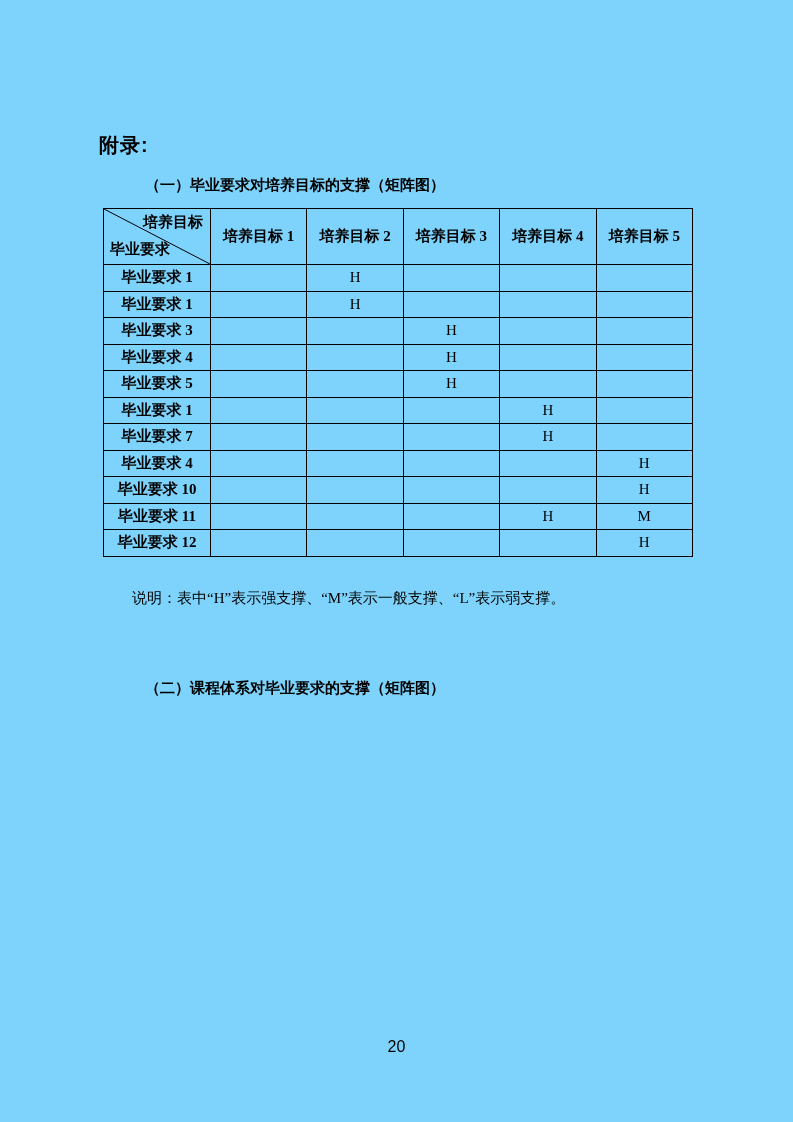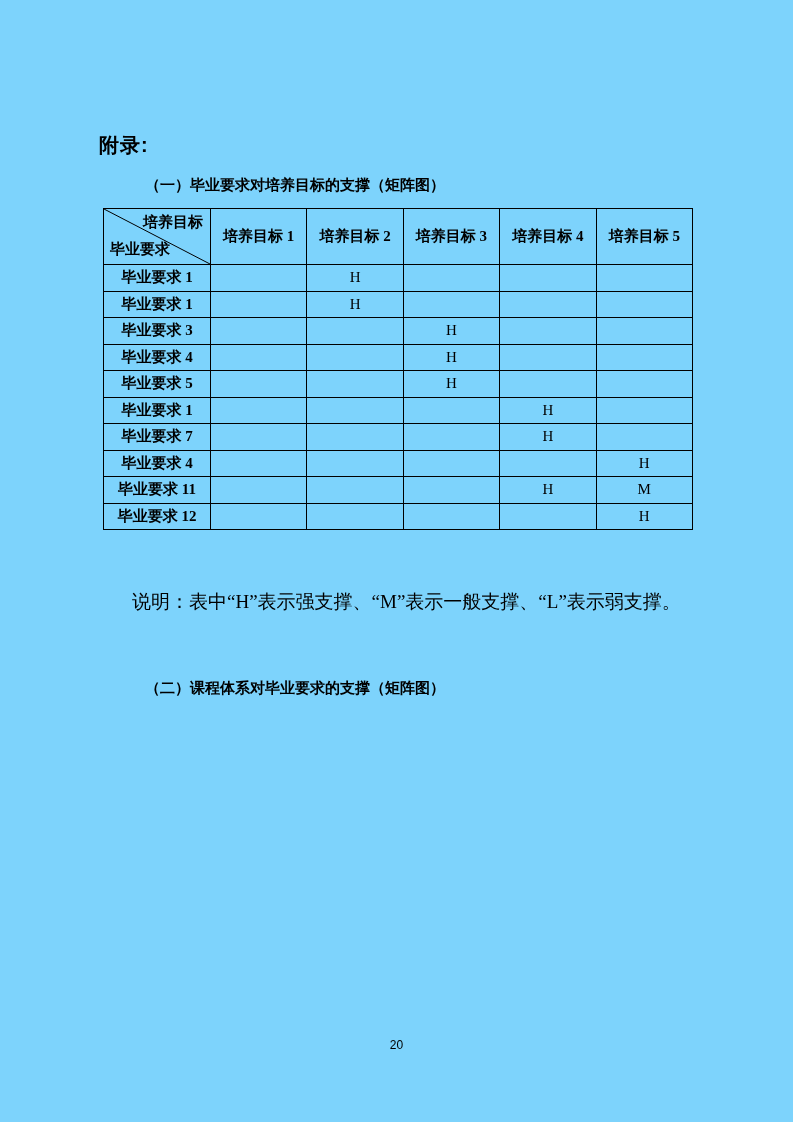--- a/index.html
+++ b/index.html
@@ -49,25 +49,25 @@
   td.val {
     font-family:"Liberation Serif","DejaVu Serif",serif;
     font-weight:normal;
   }
   th.corner-cell { position:relative; padding:0;margin-top:23px; }
   th.corner-cell svg { position:absolute; left:0; top:0; width:100%; height:100%; display:block; }
   .corner-top { position:absolute; top:4px; right:7px; font-weight:bold; font-size:15px; }
   .corner-bottom { position:absolute; bottom:5px; left:6px; font-weight:bold; font-size:15px; }
   .matrix-note {
     position:absolute; left:132px; top:589px;
-    font-size:19px; white-space:nowrap;
+    font-size:15px; white-space:nowrap;
   }
   .page-number {
     position:absolute; left:0; right:0; top:1038px;
-    text-align:center; font-size:12px;
+    text-align:center; font-size:16px;
     font-family:"Liberation Sans","DejaVu Sans",sans-serif;
   }
 </style>
 </head>
 <body>
 
 <div class="page">
 
   <div class="appendix-title">附录:</div>
 
@@ -157,20 +157,28 @@
         </tr>
         <tr>
           <td class="row-label">毕业要求 4</td>
           <td class="val"></td>
           <td class="val"></td>
           <td class="val"></td>
           <td class="val"></td>
           <td class="val">H</td>
         </tr>
         <tr>
+          <td class="row-label">毕业要求 10</td>
+          <td class="val"></td>
+          <td class="val"></td>
+          <td class="val"></td>
+          <td class="val"></td>
+          <td class="val">H</td>
+        </tr>
+        <tr>
           <td class="row-label">毕业要求 11</td>
           <td class="val"></td>
           <td class="val"></td>
           <td class="val"></td>
           <td class="val">H</td>
           <td class="val">M</td>
         </tr>
         <tr>
           <td class="row-label">毕业要求 12</td>
           <td class="val"></td>

